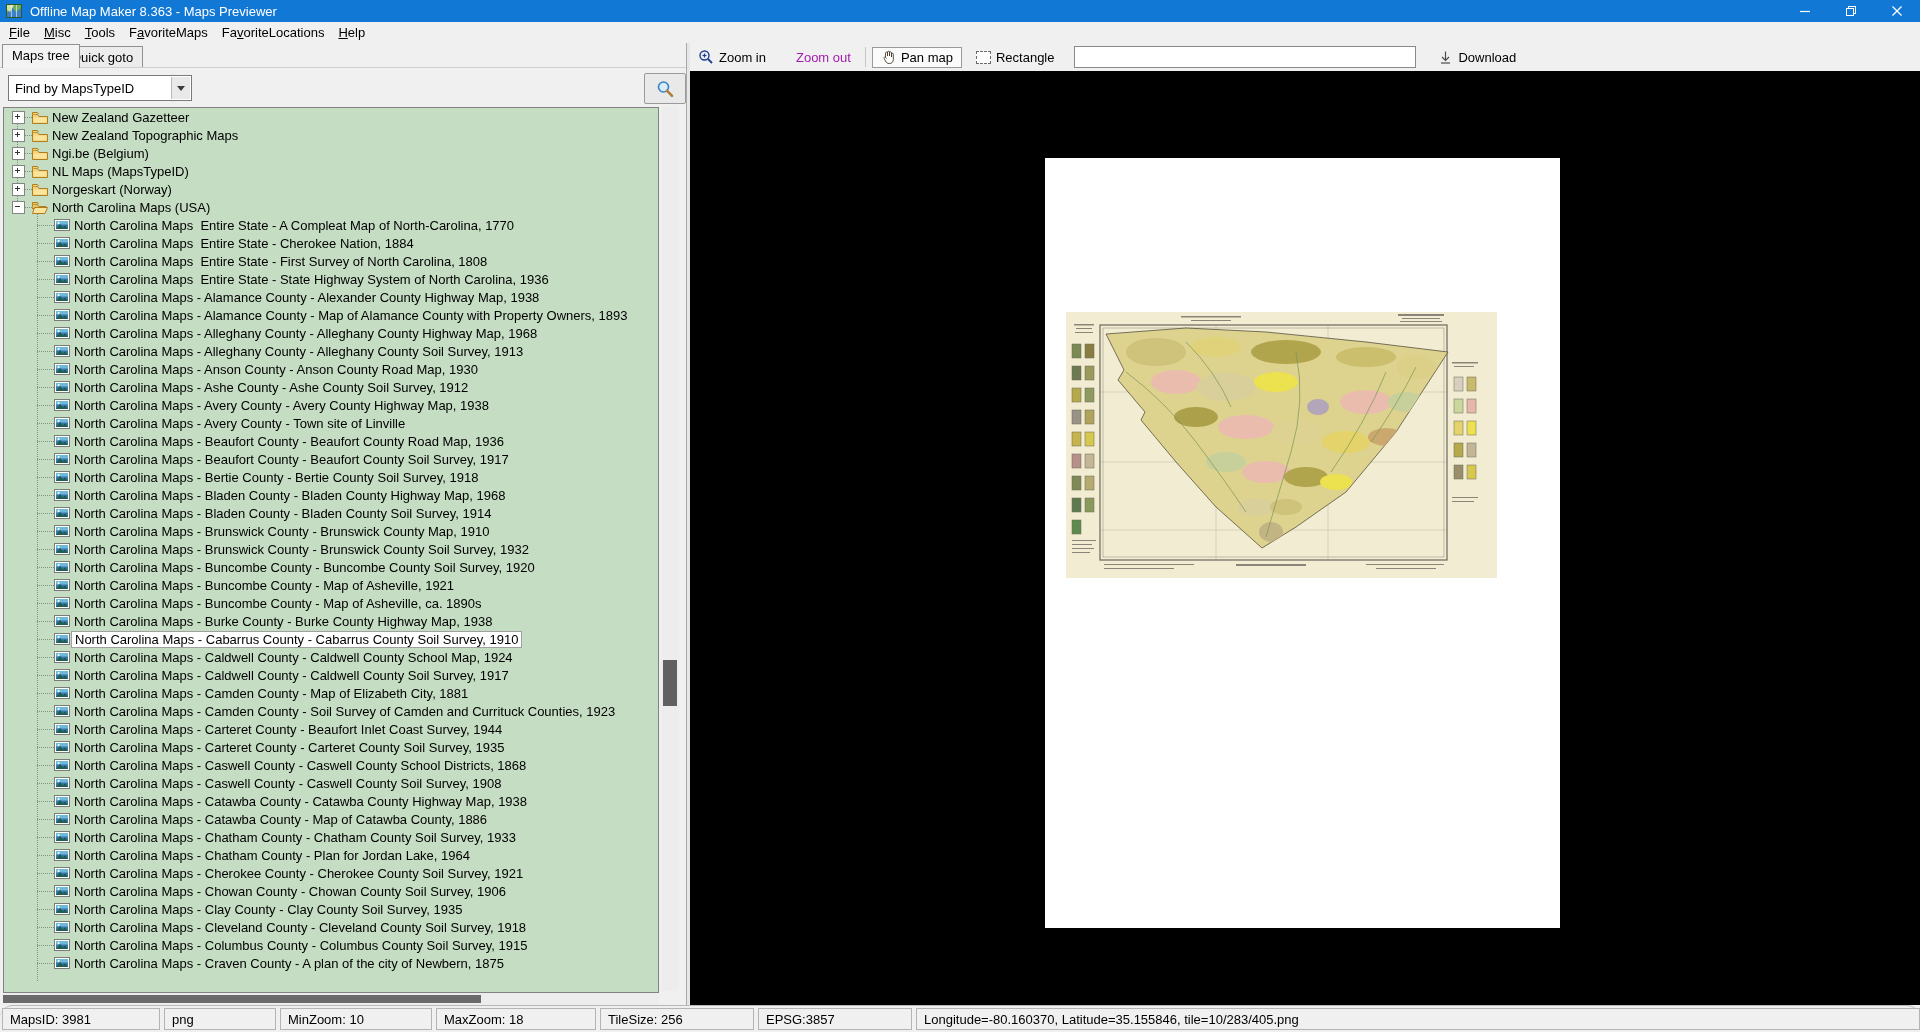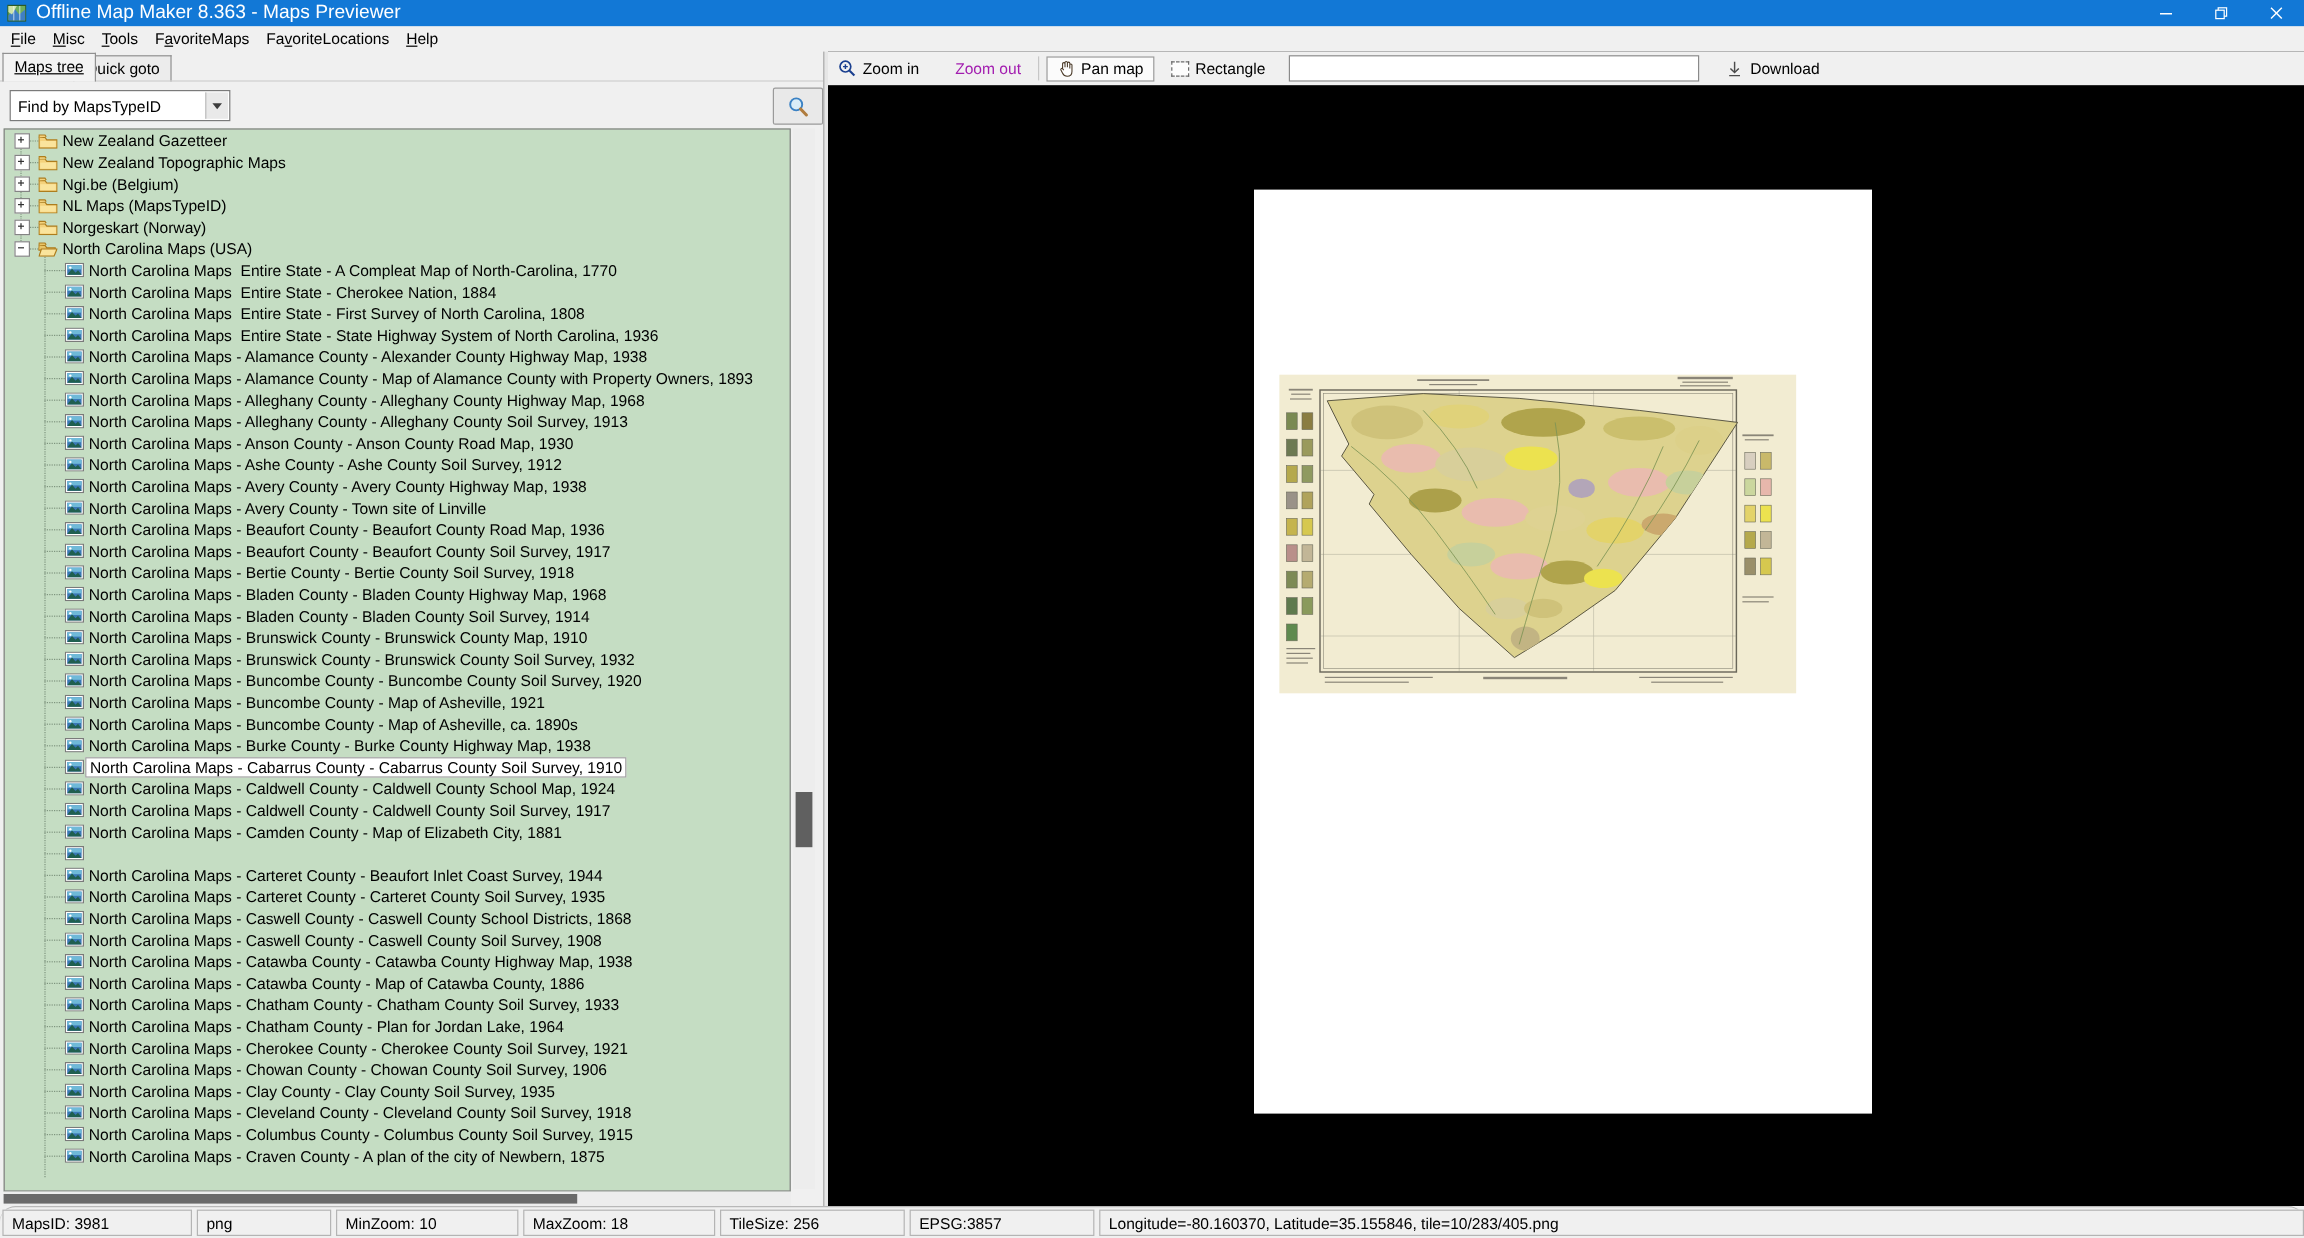--- a/index.html
+++ b/index.html
@@ -5,34 +5,34 @@
   html,body{margin:0;padding:0;}
   body{
     width:1920px;height:1032px;position:relative;overflow:hidden;
     font-family:"Liberation Sans",sans-serif;font-size:13px;color:#000;
     background:#f0f0f0;-webkit-font-smoothing:antialiased;
   }
   
   .titlebar{position:absolute;left:0;top:0;width:1920px;height:22px;background:#1278d6;
     display:flex;align-items:center;color:#fff;}
   .titlebar .appicon{width:16px;height:16px;margin-left:6px;flex:0 0 auto;}
-  .titlebar .title{margin-left:8px;font-size:16px;white-space:pre;}
+  .titlebar .title{margin-left:8px;font-size:13px;white-space:pre;}
   .winbtns{position:absolute;right:0;top:0;height:22px;display:flex;}
   .winbtn{width:46px;height:22px;display:flex;align-items:center;justify-content:center;}
   
   .menubar{position:absolute;left:0;top:22px;width:1920px;height:21px;background:#f0f0f0;
     display:flex;align-items:center;padding-left:2px;}
   .menuitem{padding:2px 7px;white-space:pre;}
   .menuitem u{text-decoration:underline;}
   
   .leftpanel{position:absolute;left:0;top:43px;width:690px;height:962px;background:#f0f0f0;}
   .tabstrip{position:absolute;left:0;top:0;width:100%;height:24px;}
   .tab{position:absolute;border:1px solid #919191;border-bottom:none;background:#f0f0f0;
     padding:0 9px;height:21px;line-height:21px;white-space:pre;}
-  .tab.active{left:2px;top:1px;height:23px;line-height:22px;background:#f3f3f3;z-index:2;text-decoration:underline;}
+  .tab.active{left:2px;top:1px;height:23px;line-height:22px;background:#f3f3f3;z-index:2;}
   .tab.inactive{left:61px;top:3px;background:#ececec;}
   .tabline{position:absolute;left:0;top:24px;width:100%;height:1px;background:#cfcfcf;}
   .combo{position:absolute;left:8px;top:32px;width:182px;height:24px;background:#fff;
     border:1px solid #7a7a7a;display:flex;align-items:center;}
   .combo .val{margin-left:6px;white-space:pre;}
   .combo .drop{position:absolute;right:1px;top:1px;bottom:1px;width:18px;background:#e9e9e9;
     border-left:1px solid #bcbcbc;display:flex;align-items:center;justify-content:center;}
   .combo .arrow{width:0;height:0;border-left:4px solid transparent;border-right:4px solid transparent;
     border-top:5px solid #3c3c3c;}
   .searchbox{position:absolute;left:194px;top:32px;width:444px;height:24px;background:#fff;
@@ -368,21 +368,21 @@
           <rect x="2" y="2" width="12" height="3.5" fill="#6fb9d8"></rect>
           <polygon points="2,10 6,5 9,8.2 11,6.2 14,10" fill="#1f5f4f"></polygon>
           <circle cx="4.6" cy="4" r="1" fill="#ffffff"></circle>
         </svg><span class="tlabel">North Carolina Maps - Camden County - Map of Elizabeth City, 1881</span></div>
       <div class="trow"><span class="leafsp"></span><span class="stub l"></span><svg width="16" height="12" viewBox="0 0 16 12" class="ticon">
           <rect x="0.5" y="0.5" width="15" height="11" fill="#ffffff" stroke="#7a7a7a"></rect>
           <rect x="2" y="2" width="12" height="8" fill="#3a77b5"></rect>
           <rect x="2" y="2" width="12" height="3.5" fill="#6fb9d8"></rect>
           <polygon points="2,10 6,5 9,8.2 11,6.2 14,10" fill="#1f5f4f"></polygon>
           <circle cx="4.6" cy="4" r="1" fill="#ffffff"></circle>
-        </svg></div>
+        </svg><span class="tlabel">North Carolina Maps - Camden County - Soil Survey of Camden and Currituck Counties, 1923</span></div>
       <div class="trow"><span class="leafsp"></span><span class="stub l"></span><svg width="16" height="12" viewBox="0 0 16 12" class="ticon">
           <rect x="0.5" y="0.5" width="15" height="11" fill="#ffffff" stroke="#7a7a7a"></rect>
           <rect x="2" y="2" width="12" height="8" fill="#3a77b5"></rect>
           <rect x="2" y="2" width="12" height="3.5" fill="#6fb9d8"></rect>
           <polygon points="2,10 6,5 9,8.2 11,6.2 14,10" fill="#1f5f4f"></polygon>
           <circle cx="4.6" cy="4" r="1" fill="#ffffff"></circle>
         </svg><span class="tlabel">North Carolina Maps - Carteret County - Beaufort Inlet Coast Survey, 1944</span></div>
       <div class="trow"><span class="leafsp"></span><span class="stub l"></span><svg width="16" height="12" viewBox="0 0 16 12" class="ticon">
           <rect x="0.5" y="0.5" width="15" height="11" fill="#ffffff" stroke="#7a7a7a"></rect>
           <rect x="2" y="2" width="12" height="8" fill="#3a77b5"></rect>

